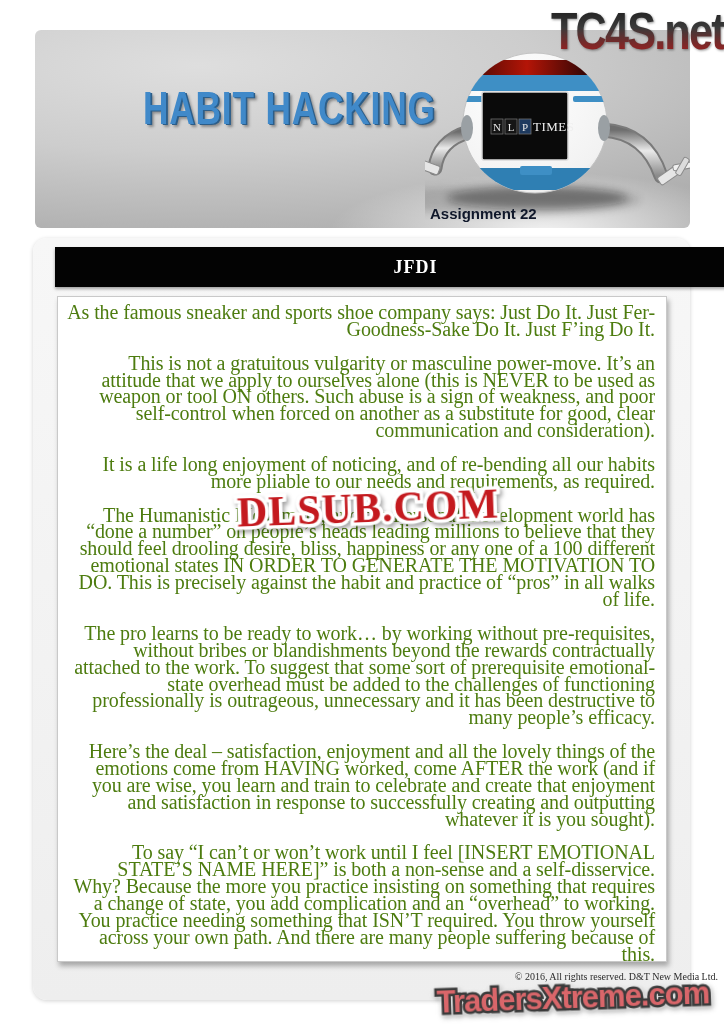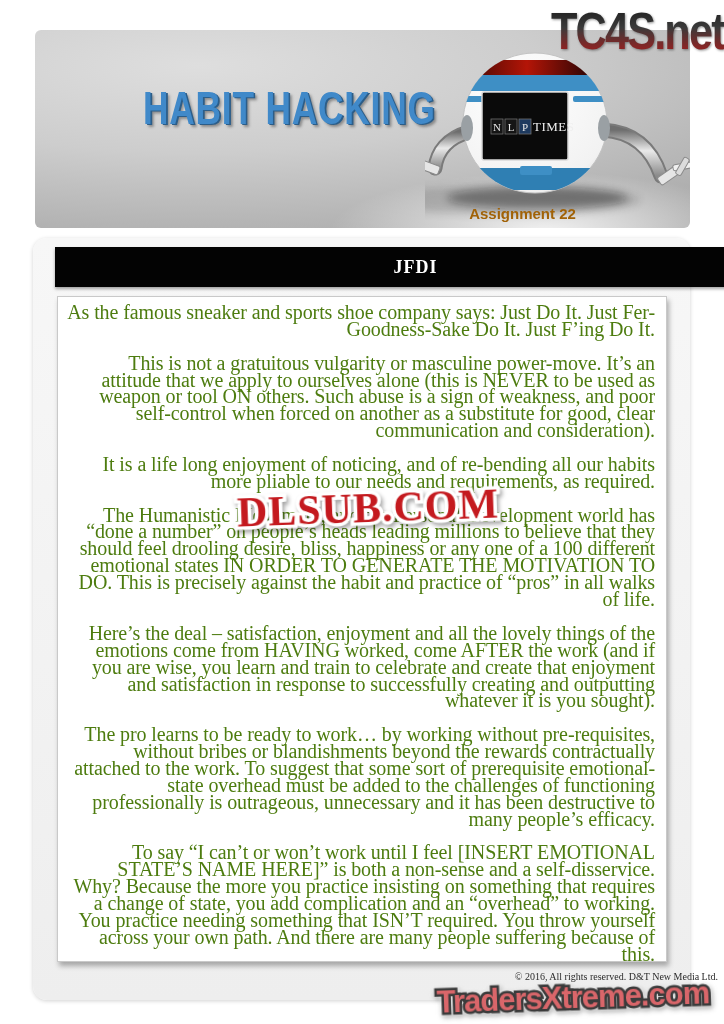--- a/index.html
+++ b/index.html
@@ -29,22 +29,22 @@
   .tc4s{
     position:absolute;top:0px;right:0px;z-index:10;
     font-family:"Liberation Sans",sans-serif;font-weight:bold;
     font-size:47px;letter-spacing:-2px;white-space:nowrap;
     transform:scale(0.92,1.12);transform-origin:right top;
     background:linear-gradient(#222222 15%, #3a3a3a 45%, #8a2424 78%, #5f1414 100%);
     -webkit-background-clip:text;background-clip:text;color:transparent;
     filter:drop-shadow(1px 1px 1px rgba(0,0,0,.4));
   }
   .assignment{
-    position:absolute;left:430px;top:205px;width:185px;text-align:center;
-    font-family:"Liberation Sans",sans-serif;font-weight:bold;font-size:15px;color:#a16207;
+    position:absolute;left:430px;top:205px;width:185px;text-align:left;
+    font-family:"Liberation Sans",sans-serif;font-weight:bold;font-size:15px;color:#0f172a;
   }
   
   .card{
     position:absolute;left:33px;top:238px;width:657px;height:762px;
     border-radius:14px;
     background:linear-gradient(#f7f7f7,#eeeeee);
     box-shadow:0 1px 4px rgba(0,0,0,.18);
   }
   .jfdi-bar{
     position:absolute;left:22px;top:9px;width:721px;height:40px;
@@ -154,22 +154,22 @@
 
 <div class="assignment">Assignment 22</div>
 
 <div class="card">
   <div class="jfdi-bar">JFDI</div>
   <div class="content-box">
     <p>As the famous sneaker and sports shoe company says: Just Do It. Just Fer-Goodness-Sake Do It. Just F’ing Do It.</p>
     <p>This is not a gratuitous vulgarity or masculine power-move. It’s an attitude that we apply to ourselves alone (this is NEVER to be used as weapon or tool ON others. Such abuse is a sign of weakness, and poor self-control when forced on another as a substitute for good, clear communication and consideration).</p>
     <p>It is a life long enjoyment of noticing, and of re-bending all our habits more pliable to our needs and requirements, as required.</p>
     <p>The Humanistic Movement, and the Personal Development world has “done a number” on people’s heads leading millions to believe that they should feel drooling desire, bliss, happiness or any one of a 100 different emotional states IN ORDER TO GENERATE THE MOTIVATION TO DO. This is precisely against the habit and practice of “pros” in all walks of life.</p>
+    <p>The pro learns to be ready to work… by working without pre-requisites, without bribes or blandishments beyond the rewards contractually attached to the work. To suggest that some sort of prerequisite emotional-state overhead must be added to the challenges of functioning professionally is outrageous, unnecessary and it has been destructive to many people’s efficacy.</p>
     <p>Here’s the deal – satisfaction, enjoyment and all the lovely things of the emotions come from HAVING worked, come AFTER the work (and if you are wise, you learn and train to celebrate and create that enjoyment and satisfaction in response to successfully creating and outputting whatever it is you sought).</p>
-    <p>The pro learns to be ready to work… by working without pre-requisites, without bribes or blandishments beyond the rewards contractually attached to the work. To suggest that some sort of prerequisite emotional-state overhead must be added to the challenges of functioning professionally is outrageous, unnecessary and it has been destructive to many people’s efficacy.</p>
     <p>To say “I can’t or won’t work until I feel [INSERT EMOTIONAL STATE’S NAME HERE]” is both a non-sense and a self-disservice. Why? Because the more you practice insisting on something that requires a change of state, you add complication and an “overhead” to working. You practice needing something that ISN’T required. You throw yourself across your own path. And there are many people suffering because of this.</p>
   </div>
   <div class="card-footer">© 2016, All rights reserved. D&amp;T New Media Ltd.</div>
 </div>
 
 <svg class="dlsub-svg" width="336" height="66" viewBox="0 0 336 66">
   <g transform="rotate(-2 168 33)">
     <text x="168" y="45" text-anchor="middle" font-family="Liberation Serif, serif" font-weight="bold" font-size="42" letter-spacing="1" fill="#c41a1f" stroke="#ffffff" stroke-width="7" paint-order="stroke" style="filter:drop-shadow(2px 3px 2px rgba(0,0,0,0.35))">DLSUB.COM</text>
   </g>
 </svg>

